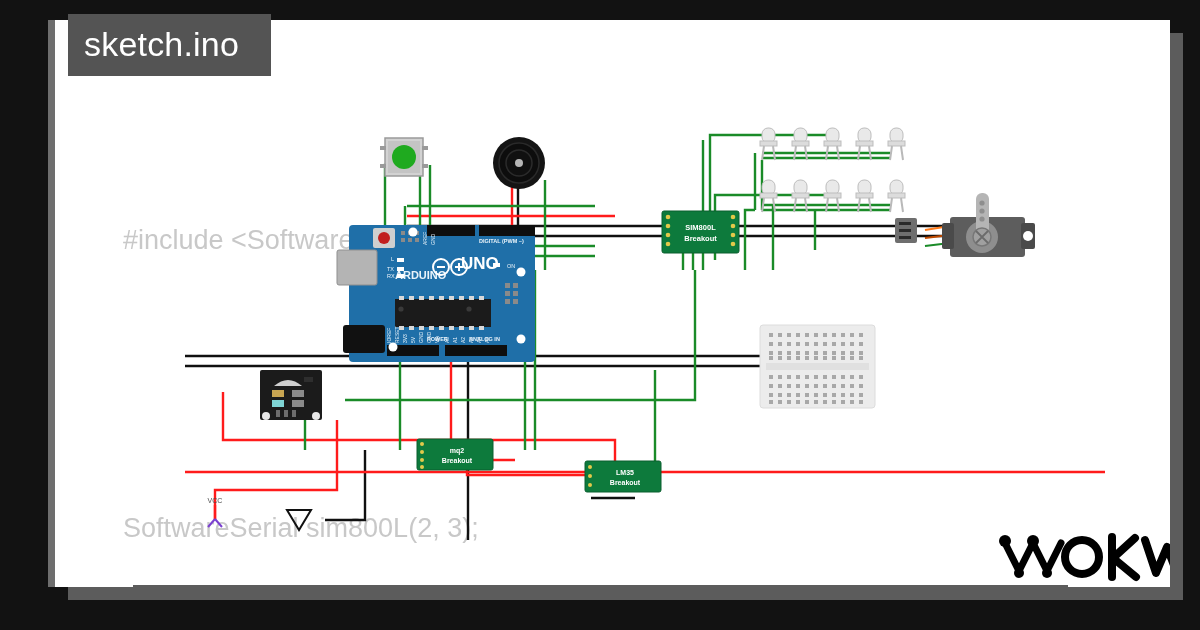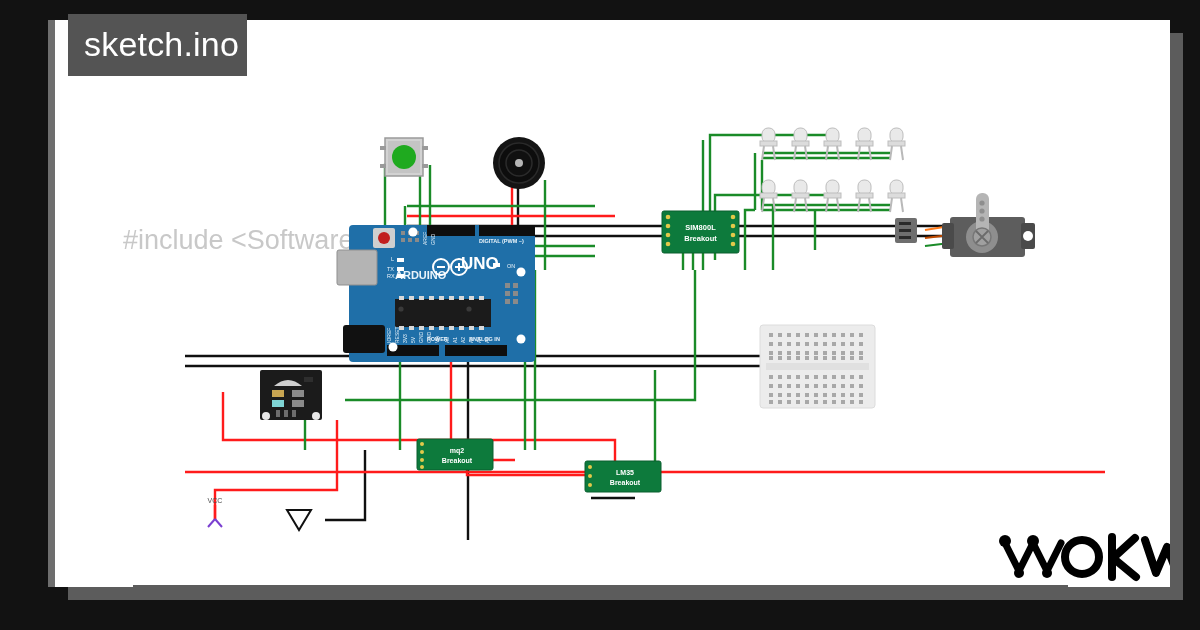--- a/index.html
+++ b/index.html
@@ -12,21 +12,21 @@
   #frame{position:absolute;left:0;top:0;width:1200px;height:630px;background:#121212;}
   #shadow{position:absolute;left:68px;top:33px;width:1115px;height:567px;background:#5c5c5c;}
   #card{position:absolute;left:55px;top:20px;width:1115px;height:567px;background:#ffffff;overflow:hidden;}
   #leftedge{position:absolute;left:48px;top:20px;width:7px;height:567px;background:#6e6e6e;}
 
   
   #filetab{
     position:absolute;left:68px;top:14px;
     background:#545454;color:#ffffff;
     font-size:34px;line-height:1;
-    padding:13px 8px 15px 16px;
+    padding:13px 32px 15px 16px;
     letter-spacing:.2px;
     white-space:nowrap;
     z-index:40;
   }
 
   
   #code{
     position:absolute;left:68px;top:100px;width:600px;
     color:#c8c8c8;font-size:27px;line-height:48px;
     white-space:pre;z-index:5;
@@ -52,20 +52,21 @@
 <div id="frame">
 
   <div id="shadow"></div>
   <div id="leftedge"></div>
 
   <div id="card">
 
     <div id="code">
       <div>#include &lt;SoftwareSerial.h&gt;</div>
       <div></div>
+      <div>SoftwareSerial sim800L(2, 3);</div>
       
       
       
       
       
       
       
       
     </div>
 

